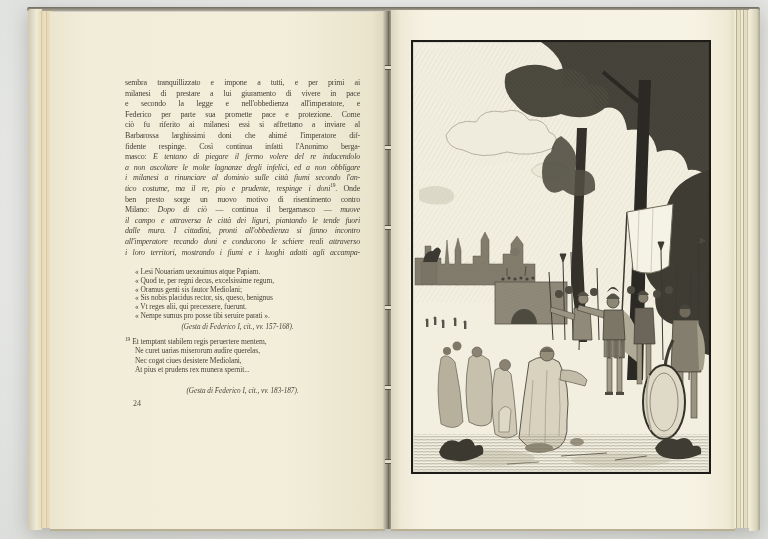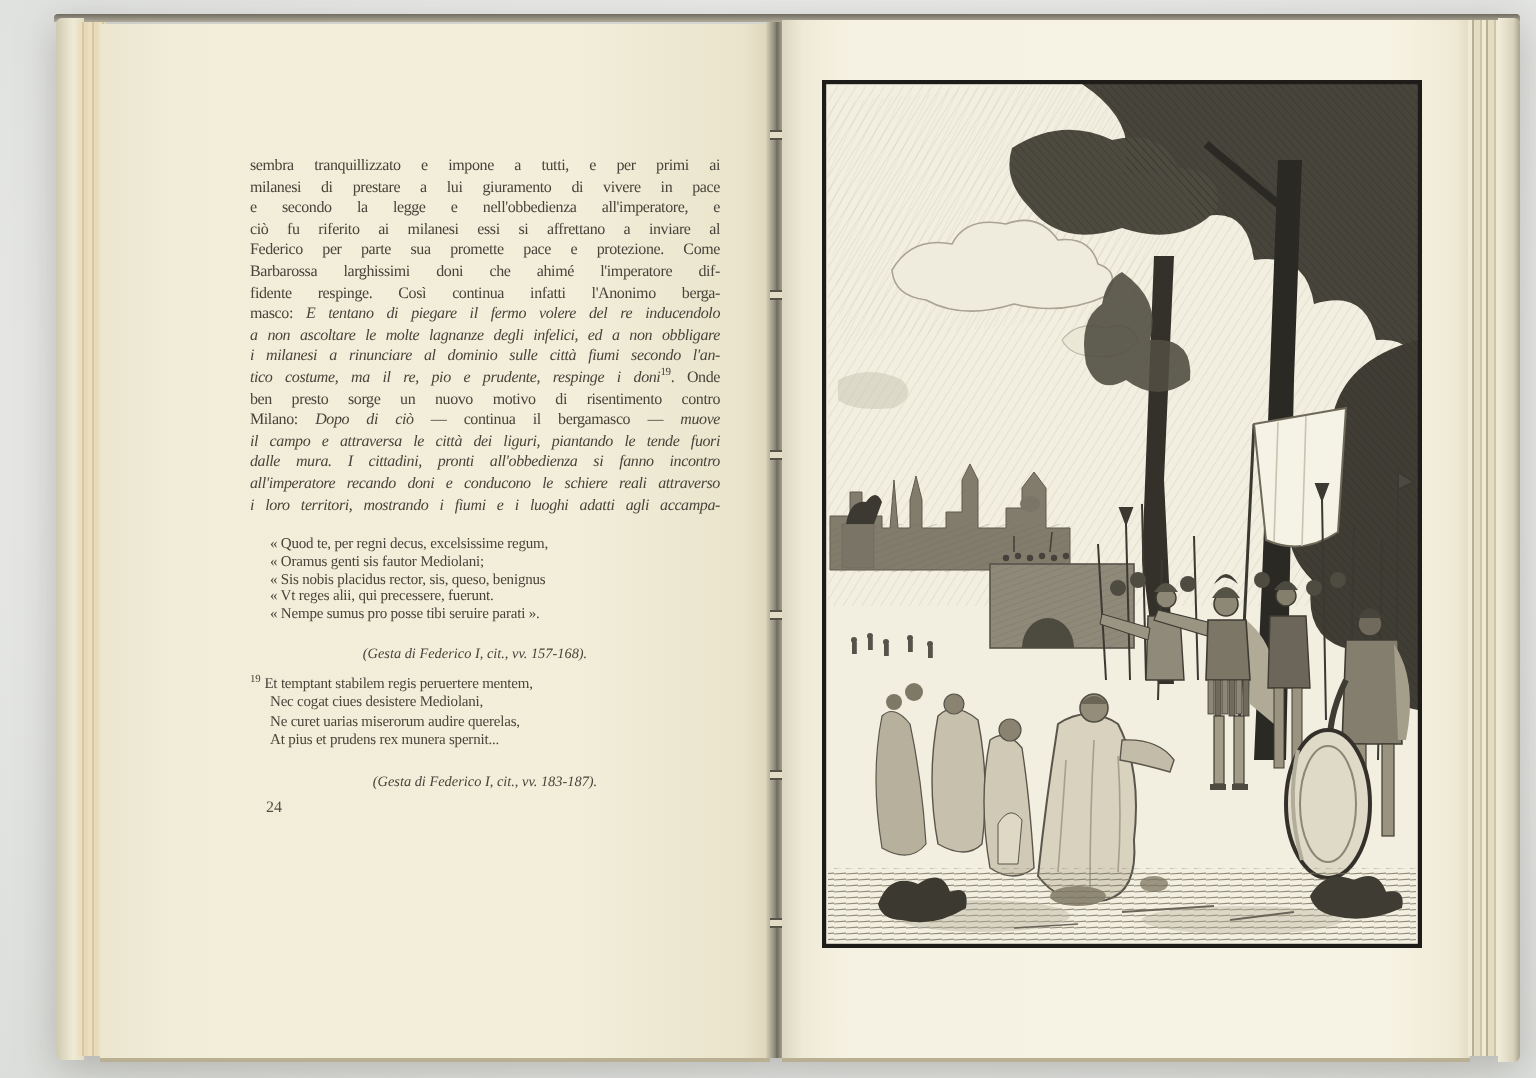--- a/index.html
+++ b/index.html
@@ -97,47 +97,48 @@
 <div class="book">
   <div class="book-top-edge"></div>
   <div class="cover-left"></div>
   <div class="edges-left"></div>
 
   <div class="page-left">
     <div class="text-block">
         <div class="bline"><span>sembra tranquillizzato e impone a tutti, e per primi ai</span></div>
         <div class="bline"><span>milanesi di prestare a lui giuramento di vivere in pace</span></div>
         <div class="bline"><span>e secondo la legge e nell'obbedienza all'imperatore, e</span></div>
+        <div class="bline"><span>Federico per parte sua promette pace e protezione. Come</span></div>
         <div class="bline"><span>ciò fu riferito ai milanesi essi si affrettano a inviare al</span></div>
-        <div class="bline"><span>Federico per parte sua promette pace e protezione. Come</span></div>
         <div class="bline"><span>Barbarossa larghissimi doni che ahimé l'imperatore dif-</span></div>
         <div class="bline"><span>fidente respinge. Così continua infatti l'Anonimo berga-</span></div>
         <div class="bline"><span>masco: </span><span class="it">E tentano di piegare il fermo volere del re inducendolo</span></div>
         <div class="bline"><span class="it">a non ascoltare le molte lagnanze degli infelici, ed a non obbligare</span></div>
         <div class="bline"><span class="it">i milanesi a rinunciare al dominio sulle città fiumi secondo l'an-</span></div>
         <div class="bline"><span class="it">tico costume, ma il re, pio e prudente, respinge i doni</span><span class="sup">19</span><span>. Onde</span></div>
         <div class="bline"><span>ben presto sorge un nuovo motivo di risentimento contro</span></div>
         <div class="bline"><span>Milano: </span><span class="it">Dopo di ciò</span><span> — continua il bergamasco — </span><span class="it">muove</span></div>
         <div class="bline"><span class="it">il campo e attraversa le città dei liguri, piantando le tende fuori</span></div>
         <div class="bline"><span class="it">dalle mura. I cittadini, pronti all'obbedienza si fanno incontro</span></div>
         <div class="bline"><span class="it">all'imperatore recando doni e conducono le schiere reali attraverso</span></div>
         <div class="bline"><span class="it">i loro territori, mostrando i fiumi e i luoghi adatti agli accampa-</span></div>
       </div>
     <div class="verse-block">
+        <div class="vline">« Lesi Nouariam uexauimus atque Papiam.</div>
         <div class="vline">« Quod te, per regni decus, excelsissime regum,</div>
         <div class="vline">« Oramus genti sis fautor Mediolani;</div>
         <div class="vline">« Sis nobis placidus rector, sis, queso, benignus</div>
         <div class="vline">« Vt reges alii, qui precessere, fuerunt.</div>
         <div class="vline">« Nempe sumus pro posse tibi seruire parati ».</div>
       </div>
     <div class="verse-cite">(Gesta di Federico I, cit., vv. 157-168).</div>
     <div class="footnote-block">
         <div class="fn-line first"><span class="fmark">19</span><span>Et temptant stabilem regis peruertere mentem,</span></div>
+        <div class="fn-line"><span>Ne curet uarias miserorum audire querelas,</span></div>
         <div class="fn-line"><span>Nec cogat ciues desistere Mediolani,</span></div>
-        <div class="fn-line"><span>Ne curet uarias miserorum audire querelas,</span></div>
         <div class="fn-line"><span>At pius et prudens rex munera spernit...</span></div>
       </div>
     <div class="fn-cite">(Gesta di Federico I, cit., vv. 183-187).</div>
     <div class="pagenum">24</div>
   </div>
 
   <div class="gutter"></div>
   <div class="stitch" style="top:58px"></div>
   <div class="stitch" style="top:138px"></div>
   <div class="stitch" style="top:218px"></div>

